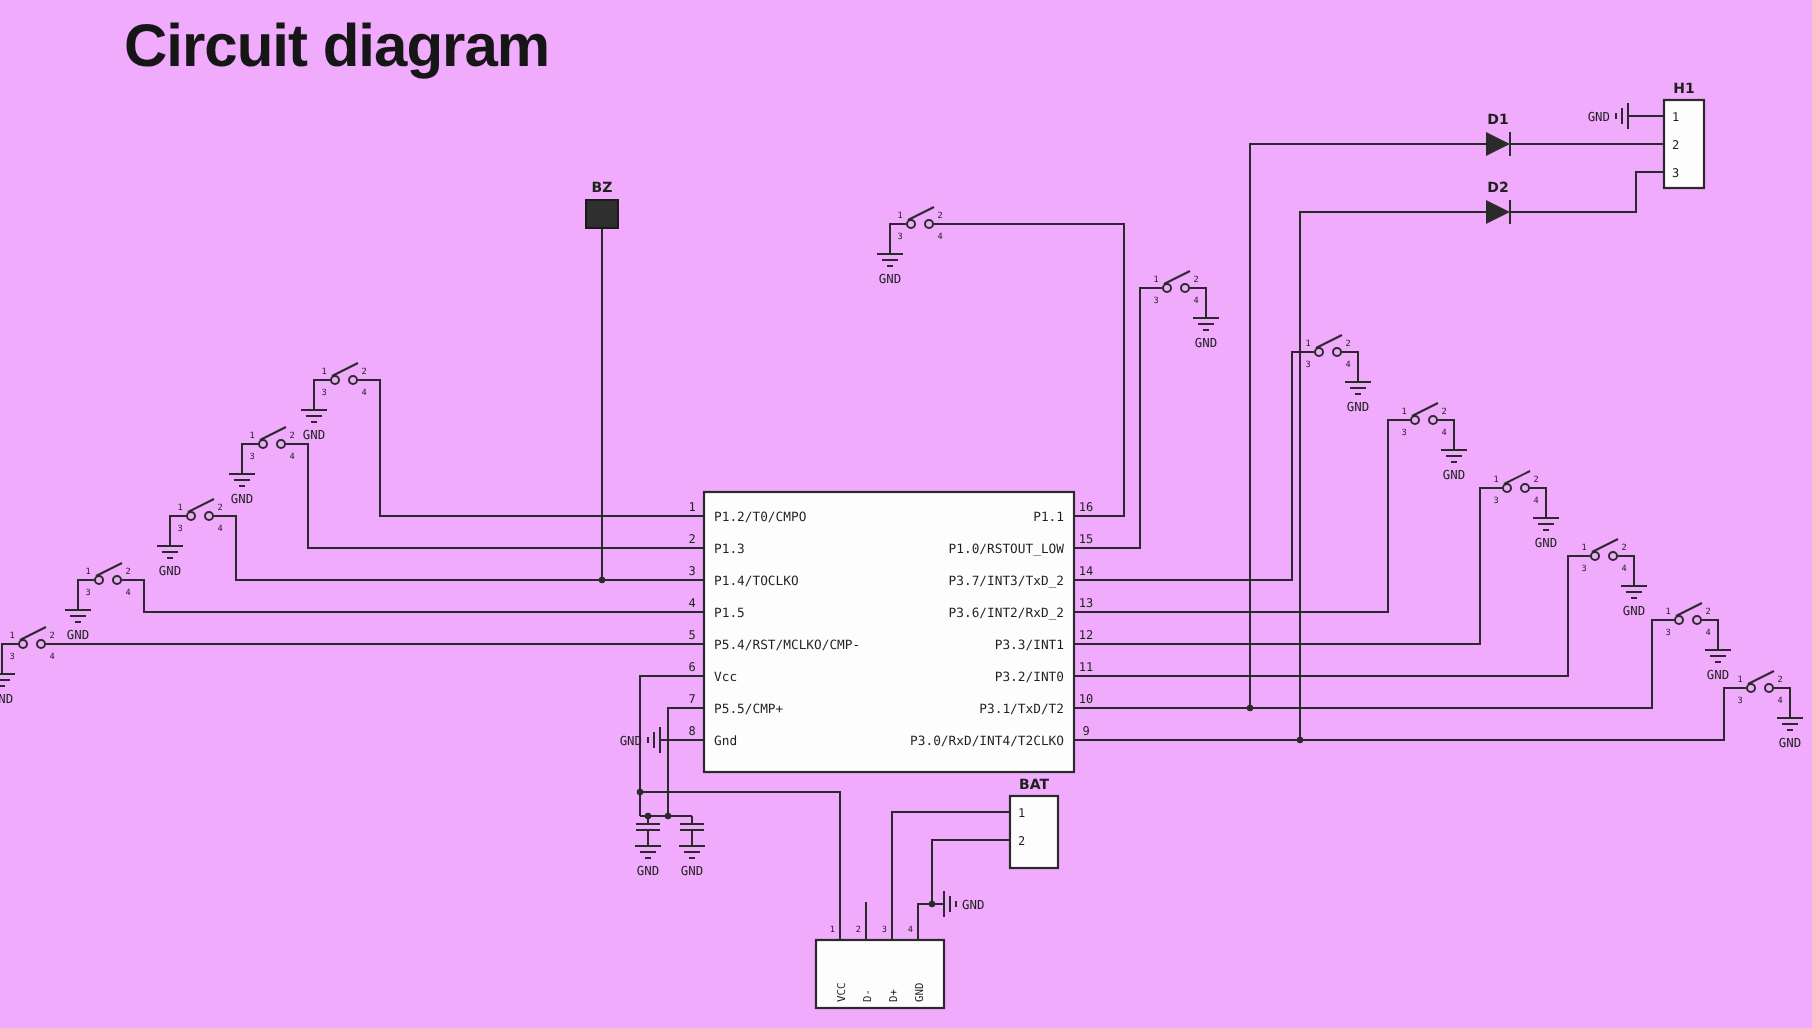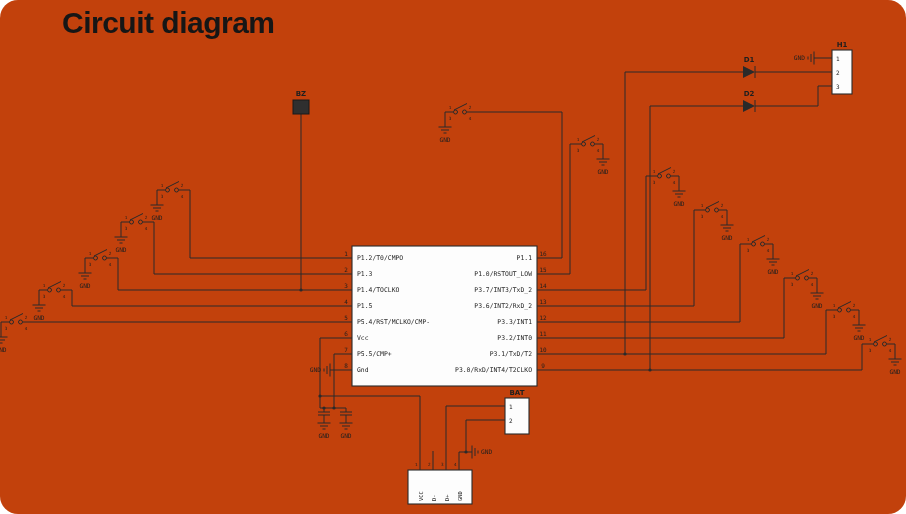--- a/index.html
+++ b/index.html
@@ -1,17 +1,17 @@
 <!DOCTYPE html>
 <html><head>
 <meta charset="utf-8">
 <style>
   html,body{margin:0;padding:0;background:#ffffff;}
-  .page{position:relative;width:906px;height:514px;background:#c2410c;overflow:hidden;
-        font-family:"Liberation Sans",sans-serif;border-radius:18px;}
+  .page{position:relative;width:906px;height:514px;background:#f0abfc;overflow:hidden;
+        font-family:"Liberation Sans",sans-serif;}
   svg{position:absolute;left:0;top:0;}
   .w{stroke:#2a2a2a;stroke-width:1;fill:none;}
   .sym{stroke:#2a2a2a;stroke-width:1;fill:none;}
   .box{stroke:#2a2a2a;stroke-width:1.1;fill:#fdfdfd;}
   text{fill:#1f1f1f;font-family:"DejaVu Sans Mono",monospace;}
   .pnum{font-size:6px;}
   .plabel{font-size:6.4px;}
   .clabel{font-size:7px;font-weight:bold;font-family:"DejaVu Sans",sans-serif;}
   .gtext{font-size:6.2px;}
   .tiny{font-size:4.3px;}

